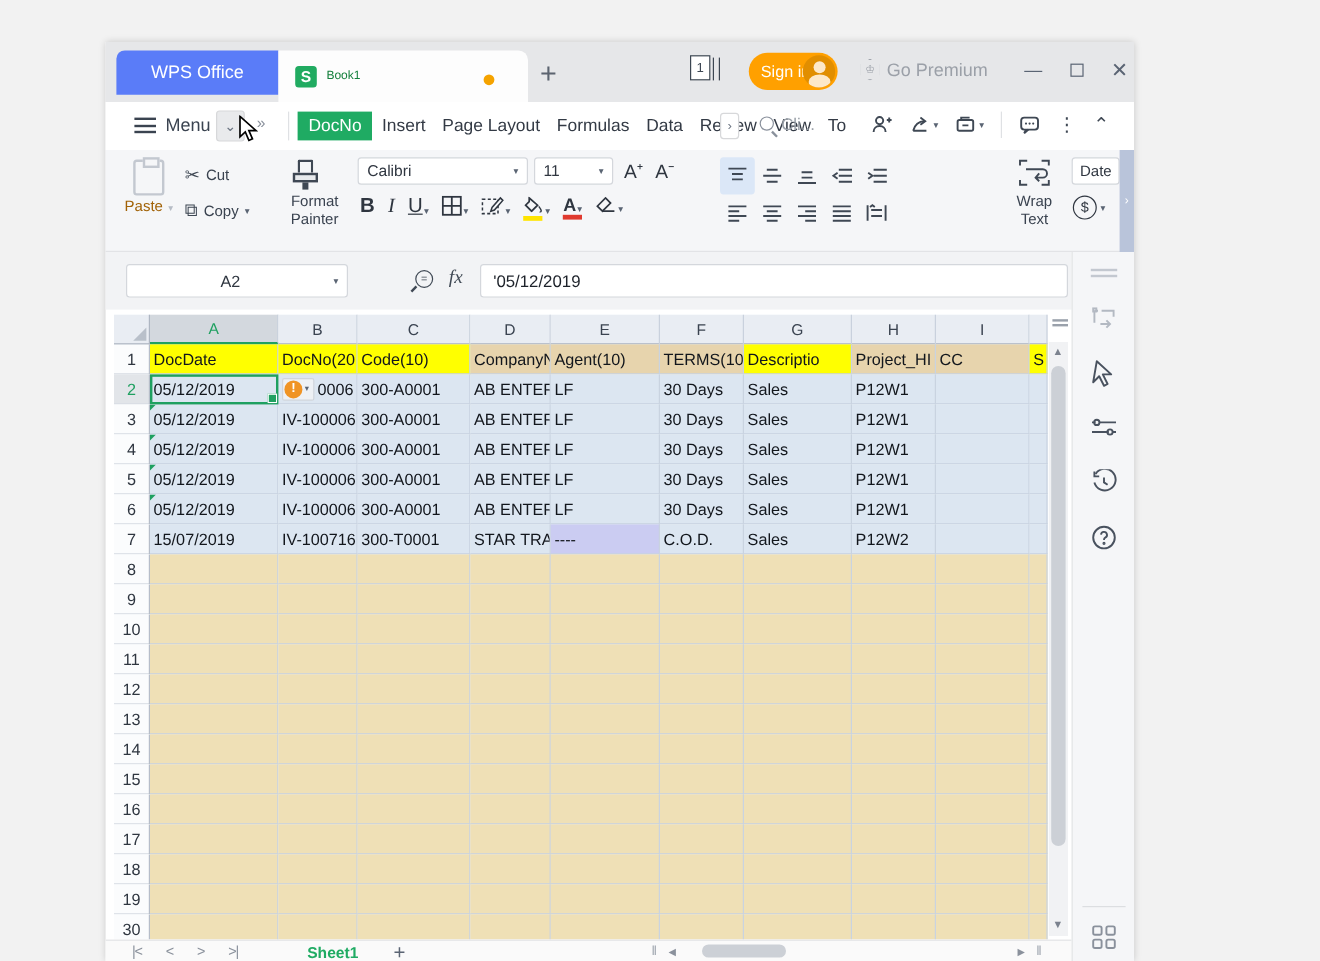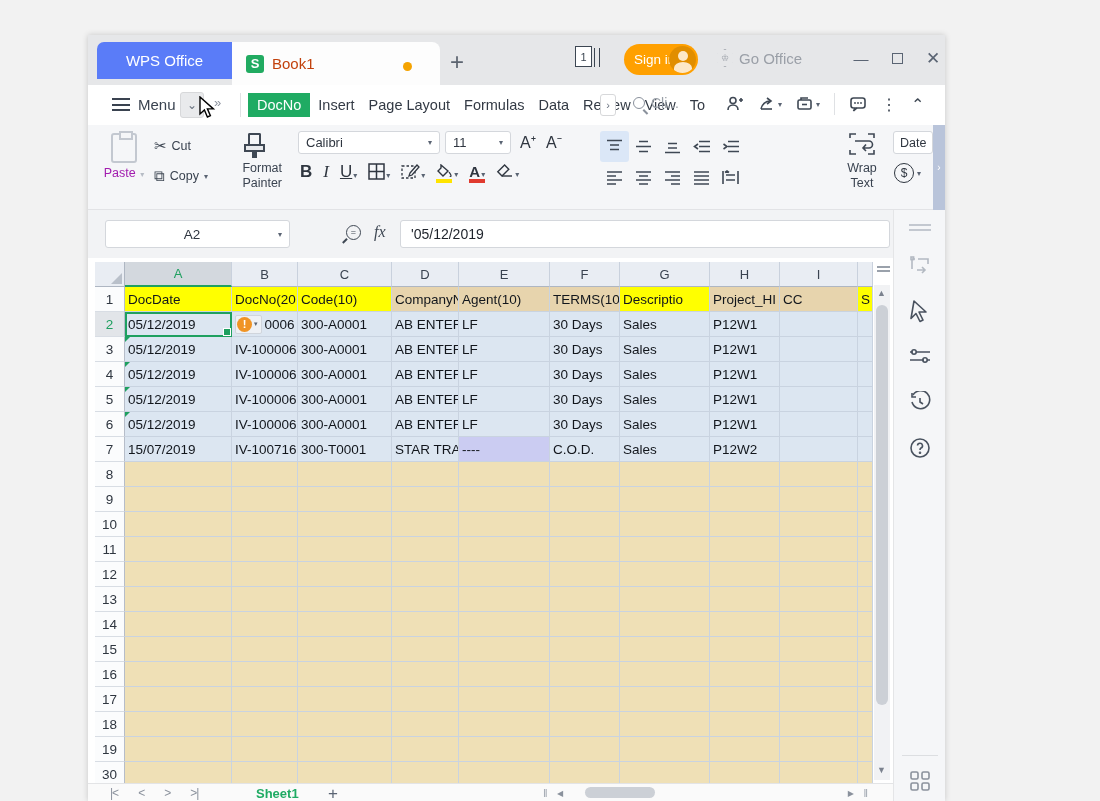--- a/index.html
+++ b/index.html
@@ -5,21 +5,21 @@
   * { margin:0; padding:0; box-sizing:border-box; }
   html,body { width:1100px; height:801px; background:#f2f2f2; font-family:"Liberation Sans",sans-serif; overflow:hidden; }
   .desktop { position:relative; width:1100px; height:571px; }
   .app-window { position:absolute; left:88px; top:35px; width:857px; height:766px; background:#fff; box-shadow:0 0 6px rgba(0,0,0,.18); }
 
   
   .titlebar { position:absolute; left:0; top:0; width:857px; height:50px; background:#e6e7e9; }
   .wps-btn { position:absolute; left:9px; top:7px; width:135px; height:37px; background:#5a7cf8; color:#fff; border-radius:7px 0 0 0; display:flex; align-items:center; justify-content:center; font-size:15px; }
   .doc-tab { position:absolute; left:144px; top:7px; width:208px; height:43px; background:#fdfdfd; border-radius:0 8px 0 0; display:flex; align-items:center; padding-left:14px; gap:8px; }
   .s-logo { width:18px; height:18px; background:#21ab61; color:#fff; border-radius:3px; font-size:13px; font-weight:bold; display:flex; align-items:center; justify-content:center; }
-  .doc-title { font-size:15px; color:#c2410c; }
+  .doc-title { font-size:10px; color:#15803d; }
   .mod-dot { position:absolute; right:28px; top:20px; width:9px; height:9px; border-radius:50%; background:#f5a300; }
   .newtab-btn { position:absolute; left:362px; top:13px; font-size:24px; color:#5c6470; font-weight:300; cursor:default; }
   .pages-badge { position:absolute; left:487px; top:11px; width:26px; height:24px; color:#3c4652; }
   .pages-badge .pg { width:17px; height:21px; border:1.6px solid #3c4652; background:#fff; font-size:11px; display:flex; align-items:center; justify-content:center; }
   .pages-badge .bars { position:absolute; left:19px; top:2px; width:6px; height:19px; border-left:1.6px solid #3c4652; border-right:1.6px solid #3c4652; }
   .signin-pill { position:absolute; left:536px; top:9px; width:74px; height:31px; background:#ffa000; border-radius:16px; display:flex; align-items:center; padding-left:10px; gap:6px; }
   .signin-label { color:#fff; font-size:13.5px; }
   .signin-avatar { position:absolute; right:2px; top:2px; width:27px; height:27px; border-radius:50%; background:#e18e00; overflow:hidden; }
   .signin-avatar .head { position:absolute; left:8.5px; top:5px; width:10px; height:10px; border-radius:50%; background:#fde8c8; }
   .signin-avatar .body { position:absolute; left:4.5px; top:16px; width:18px; height:12px; border-radius:50% 50% 0 0; background:#fde8c8; }
@@ -45,21 +45,21 @@
   .mag { width:12px; height:12px; border:1.8px solid #8a919c; border-radius:50%; position:relative; }
   .mag:after { content:""; position:absolute; left:10px; top:11px; width:6px; height:1.8px; background:#8a919c; transform:rotate(45deg); transform-origin:0 0; }
   .menu-right-icons { position:absolute; left:638px; top:8px; display:flex; align-items:center; gap:14px; color:#3f4854; }
   .mi { font-size:16px; color:#3f4854; display:flex; align-items:center; gap:2px; }
   .mi .dd { font-size:8px; color:#5a6473; }
   .v-div { width:1px; height:22px; background:#dfe1e4; }
 
   
   .ribbon { position:absolute; left:0; top:90px; width:857px; height:85px; background:#f5f6f8; border-bottom:1px solid #e2e3e6; }
   .rb-label { font-size:12.5px; color:#3a4350; }
-  .rb-label.dis { color:#a21caf; }
+  .rb-label.dis { color:#a16207; }
   .dd { font-size:8px; color:#5a6473; }
   .dd.dis { color:#b6bcc5; }
   .paste-group { position:absolute; left:14px; top:8px; width:44px; text-align:center; }
   .clipboard { width:26px; height:30px; margin:0 auto; border:2px solid #c3c8d0; border-radius:3px; position:relative; background:#f5f6f8; }
   .clipboard:after { content:""; position:absolute; left:6px; top:-4px; width:10px; height:5px; border:2px solid #c3c8d0; background:#f5f6f8; }
   .cutcopy { position:absolute; left:66px; top:12px; display:flex; flex-direction:column; gap:12px; }
   .cc-row { display:flex; align-items:center; gap:5px; font-size:12.5px; color:#3a4350; }
   .cc-ic { font-size:15px; color:#3f4854; }
   .fmt-painter { position:absolute; left:138px; top:8px; width:58px; text-align:right; }
   .brush { width:22px; height:26px; margin:0 auto 2px; position:relative; }
@@ -170,21 +170,21 @@
       </div>
       <div class="signin-pill">
         <span class="signin-label">Sign in</span>
         <span class="signin-avatar">
             <span class="head"></span>
             <span class="body"></span>
           </span>
       </div>
       <div class="premium">
         <span class="hex-icon">♔</span>
-        <span>Go Office</span>
+        <span>Go Premium</span>
       </div>
       <div class="win-ctrl min-btn">—</div>
       <div class="win-ctrl max-btn">
           <span class="max-box"></span>
         </div>
       <div class="win-ctrl close-btn">✕</div>
     </div>
 
     <div class="menubar">
       <span class="hamburger"></span>

